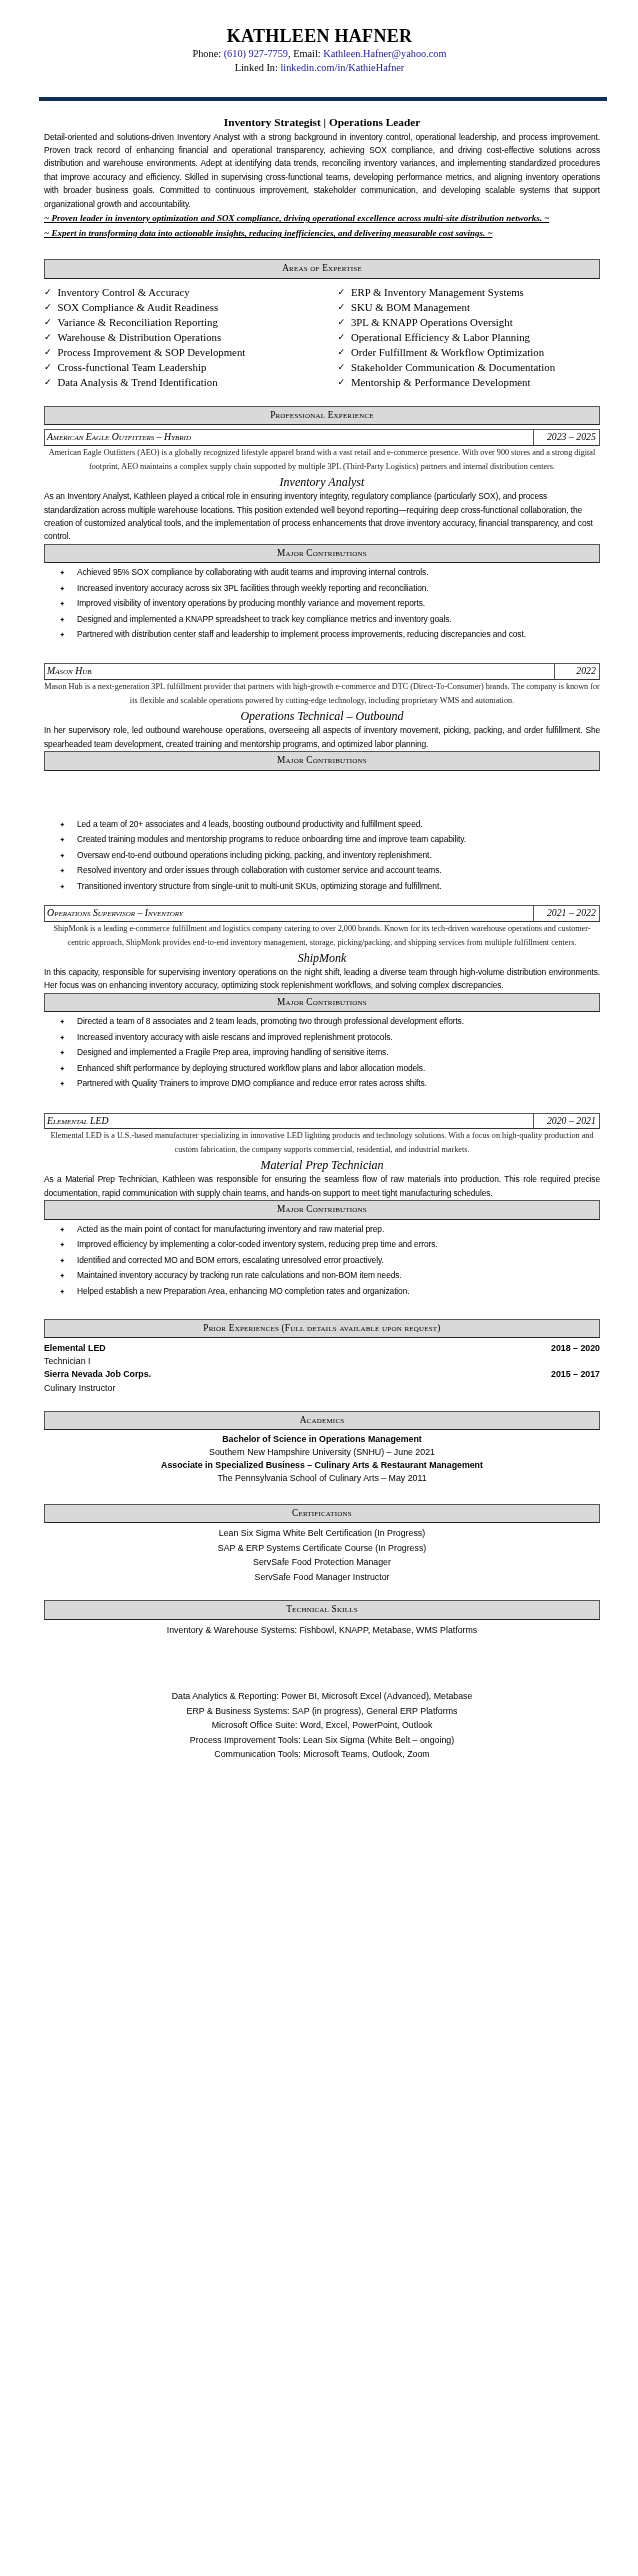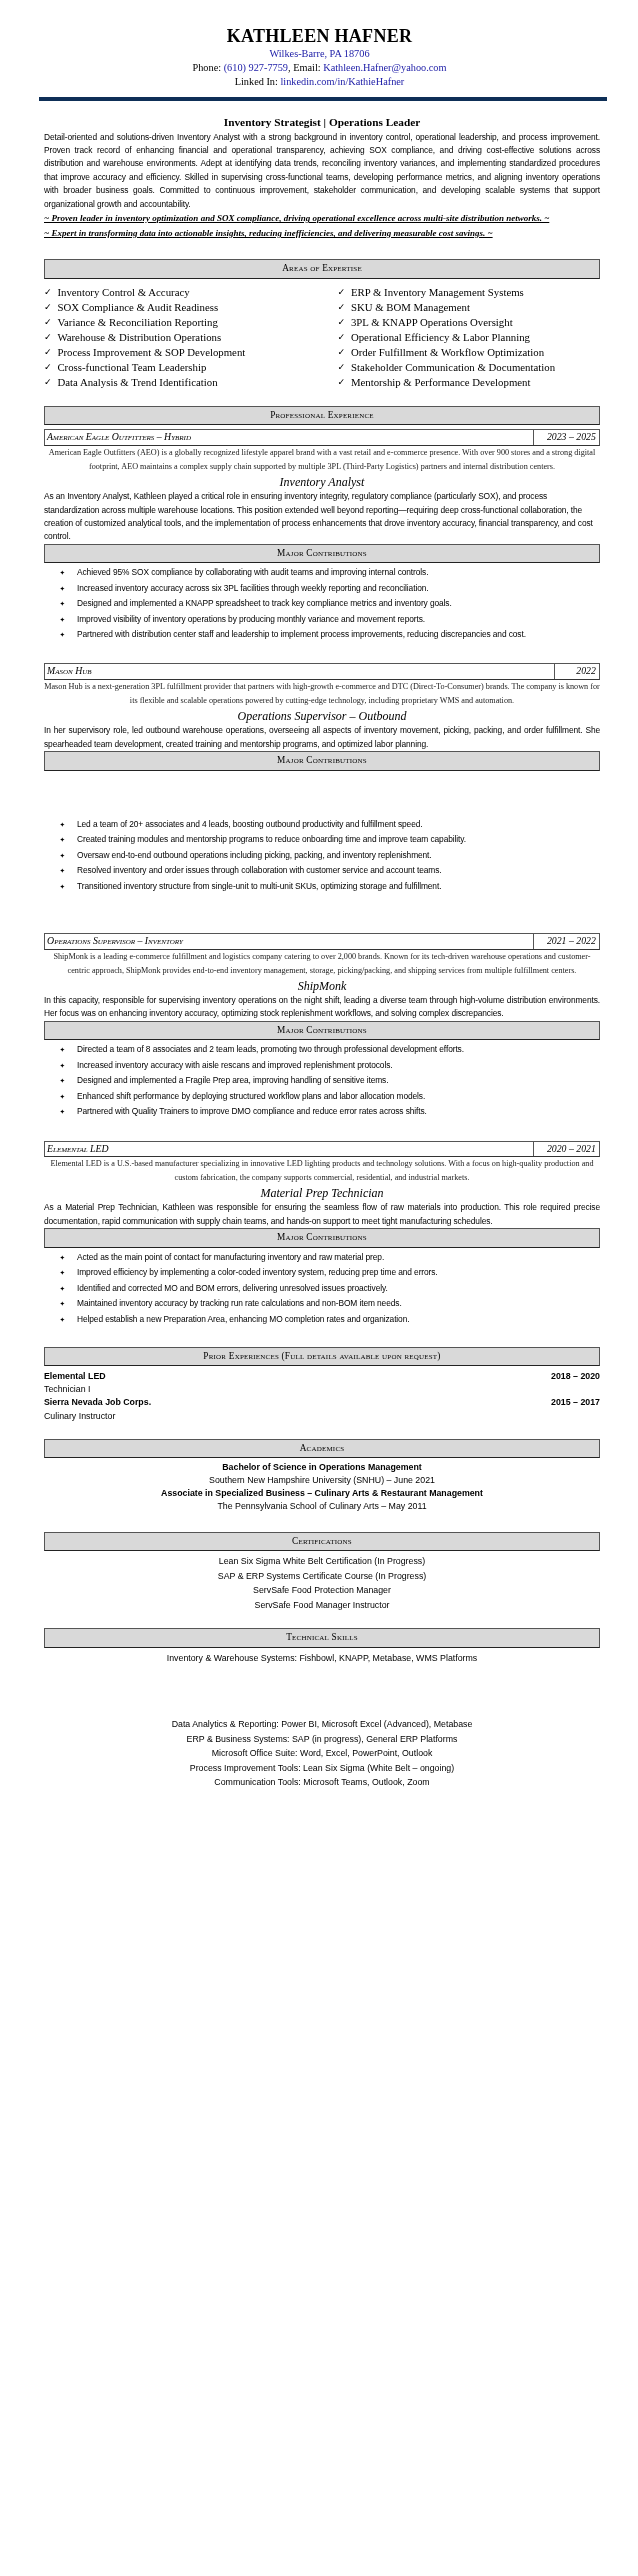--- a/index.html
+++ b/index.html
@@ -49,23 +49,20 @@
   .skill-line .k { font-weight: normal; }
 </style>
 </head>
 <body>
 
 <div class="page">
 
   <div class="header">
     <div class="name">KATHLEEN HAFNER</div>
     <div class="contact-line">
-      <a class="link">Wilkes-Barre, PA 18706</a>
-    </div>
-    <div class="contact-line">
       <span>Phone: </span><a class="link">(610) 927-7759</a><span>, Email: </span><a class="link">Kathleen.Hafner@yahoo.com</a>
     </div>
     <div class="contact-line">
       <span>Linked In: </span><a class="link">linkedin.com/in/KathieHafner</a>
     </div>
   </div>
   <div class="rule"></div>
 
   <div class="content">
 
@@ -153,40 +150,40 @@
         <li class="bullet">
             <span class="diamond">✦</span>
             <span class="btext">Achieved 95% SOX compliance by collaborating with audit teams and improving internal controls.</span>
           </li>
         <li class="bullet">
             <span class="diamond">✦</span>
             <span class="btext">Increased inventory accuracy across six 3PL facilities through weekly reporting and reconciliation.</span>
           </li>
         <li class="bullet">
             <span class="diamond">✦</span>
+            <span class="btext">Improved visibility of inventory operations by producing monthly variance and movement reports.</span>
+          </li>
+        <li class="bullet">
+            <span class="diamond">✦</span>
             <span class="btext">Designed and implemented a KNAPP spreadsheet to track key compliance metrics and inventory goals.</span>
-          </li>
-        <li class="bullet">
-            <span class="diamond">✦</span>
-            <span class="btext">Improved visibility of inventory operations by producing monthly variance and movement reports.</span>
           </li>
         <li class="bullet">
             <span class="diamond">✦</span>
             <span class="btext">Partnered with distribution center staff and leadership to implement process improvements, reducing discrepancies and cost.</span>
           </li>
       </ul>
     </div>
 
     <div style="margin-top:20.6px;">
       <div class="company-row">
         <div class="company-name">Mason Hub</div>
         <div class="company-dates short">2022</div>
       </div>
       <p class="company-desc">Mason Hub is a next-generation 3PL fulfillment provider that partners with high-growth e-commerce and DTC (Direct-To-Consumer) brands. The company is known for its flexible and scalable operations powered by cutting-edge technology, including proprietary WMS and automation.</p>
-      <p class="role">Operations Supervisor – Outbound</p>
+      <p class="role">Operations Technical – Outbound</p>
       <p class="para">In her supervisory role, led outbound warehouse operations, overseeing all aspects of inventory movement, picking, packing, and order fulfillment. She spearheaded team development, created training and mentorship programs, and optimized labor planning.</p>
       <div class="section-bar">Major Contributions</div>
       <ul class="bullets" style="margin-top:46px;">
         <li class="bullet">
             <span class="diamond">✦</span>
             <span class="btext">Led a team of 20+ associates and 4 leads, boosting outbound productivity and fulfillment speed.</span>
           </li>
         <li class="bullet">
             <span class="diamond">✦</span>
             <span class="btext">Created training modules and mentorship programs to reduce onboarding time and improve team capability.</span>
@@ -199,21 +196,21 @@
             <span class="diamond">✦</span>
             <span class="btext">Resolved inventory and order issues through collaboration with customer service and account teams.</span>
           </li>
         <li class="bullet">
             <span class="diamond">✦</span>
             <span class="btext">Transitioned inventory structure from single-unit to multi-unit SKUs, optimizing storage and fulfillment.</span>
           </li>
       </ul>
     </div>
 
-    <div style="margin-top:39px;">
+    <div style="margin-top:11px;">
       <div class="company-row">
         <div class="company-name">Operations Supervisor – Inventory</div>
         <div class="company-dates">2021 – 2022</div>
       </div>
       <p class="company-desc">ShipMonk is a leading e-commerce fulfillment and logistics company catering to over 2,000 brands. Known for its tech-driven warehouse operations and customer-centric approach, ShipMonk provides end-to-end inventory management, storage, picking/packing, and shipping services from multiple fulfillment centers.</p>
       <p class="role">ShipMonk</p>
       <p class="para">In this capacity, responsible for supervising inventory operations on the night shift, leading a diverse team through high-volume distribution environments. Her focus was on enhancing inventory accuracy, optimizing stock replenishment workflows, and solving complex discrepancies.</p>
       <div class="section-bar">Major Contributions</div>
       <ul class="bullets">
         <li class="bullet">
@@ -252,21 +249,21 @@
         <li class="bullet">
             <span class="diamond">✦</span>
             <span class="btext">Acted as the main point of contact for manufacturing inventory and raw material prep.</span>
           </li>
         <li class="bullet">
             <span class="diamond">✦</span>
             <span class="btext">Improved efficiency by implementing a color-coded inventory system, reducing prep time and errors.</span>
           </li>
         <li class="bullet">
             <span class="diamond">✦</span>
-            <span class="btext">Identified and corrected MO and BOM errors, delivering unresolved issues proactively.</span>
+            <span class="btext">Identified and corrected MO and BOM errors, escalating unresolved error proactively.</span>
           </li>
         <li class="bullet">
             <span class="diamond">✦</span>
             <span class="btext">Maintained inventory accuracy by tracking run rate calculations and non-BOM item needs.</span>
           </li>
         <li class="bullet">
             <span class="diamond">✦</span>
             <span class="btext">Helped establish a new Preparation Area, enhancing MO completion rates and organization.</span>
           </li>
       </ul>

